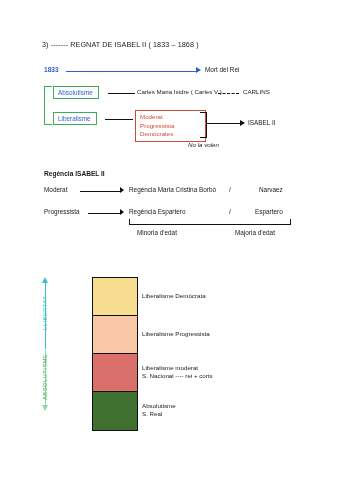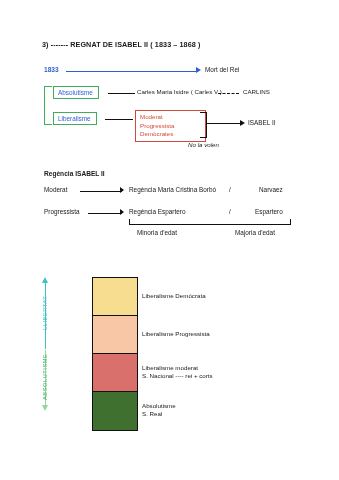--- a/index.html
+++ b/index.html
@@ -21,21 +21,21 @@
     width: 339px;
     height: 480px;
     background: #ffffff;
   }
   .abs { position: absolute; }
 
   
   #title {
     left: 42px; top: 40px;
     font-size: 7.2px;
-    font-weight: bold;
+    font-weight: normal;
     letter-spacing: 0.1px;
     white-space: nowrap;
   }
 
   
   #year-1833 {
     left: 44px; top: 66px;
     font-size: 6.6px;
     color: #2f5fd0;
     font-weight: bold;

